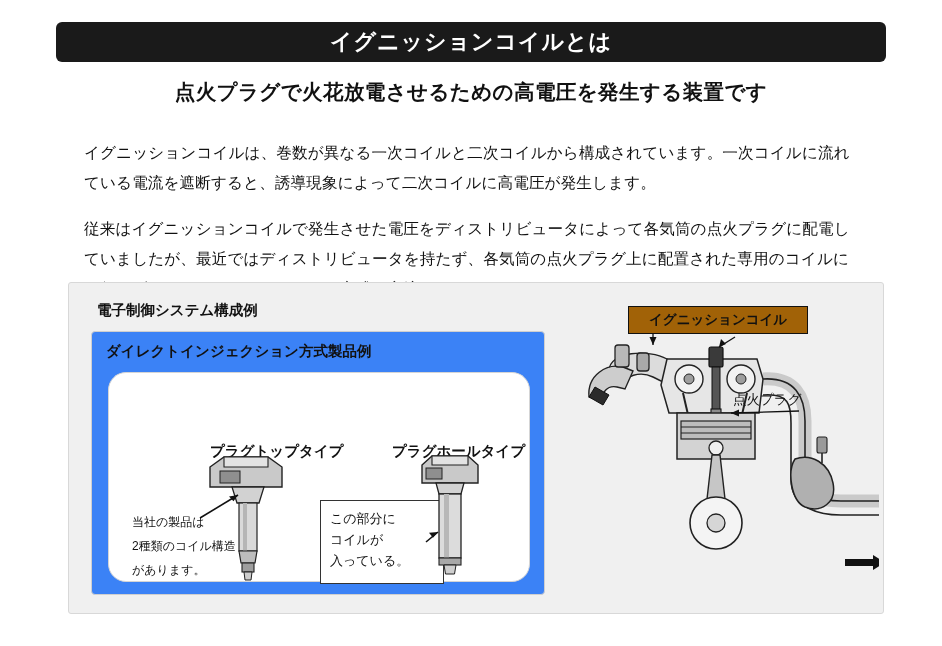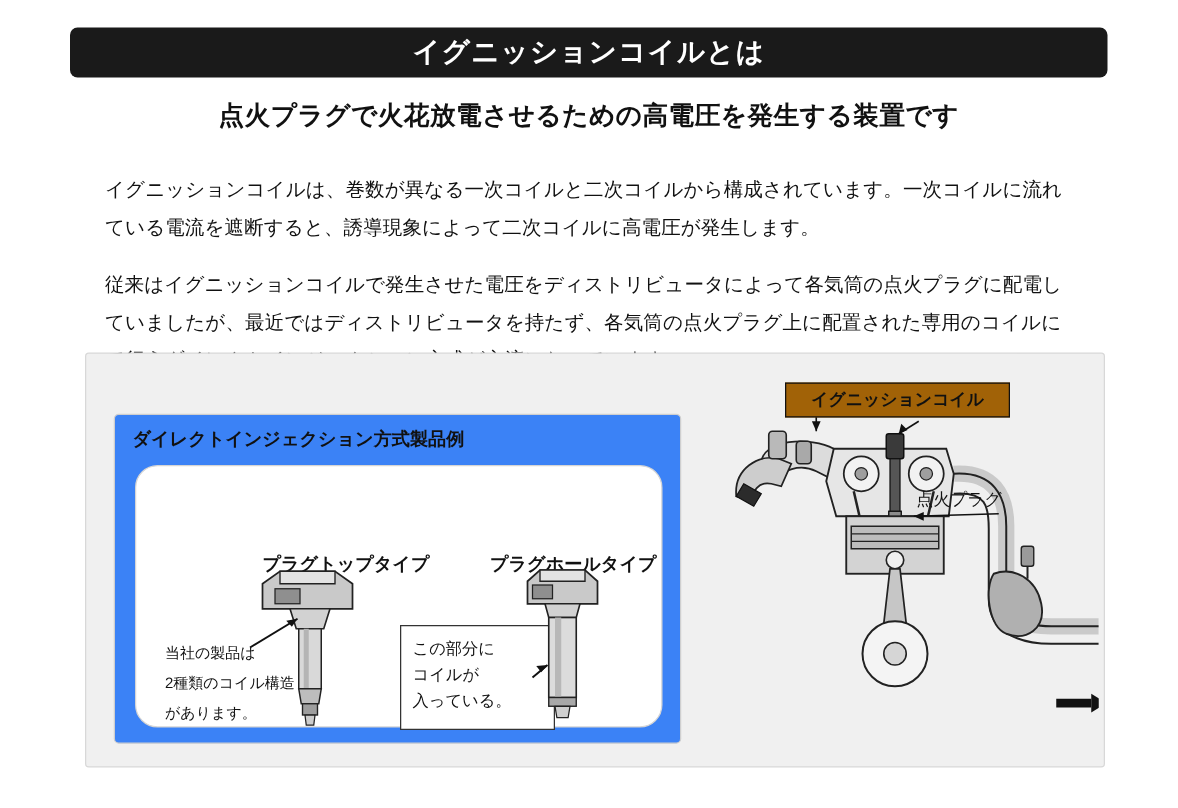--- a/index.html
+++ b/index.html
@@ -189,20 +189,21 @@
   </div>
 
   <div class="headline">点火プラグで火花放電させるための高電圧を発生する装置です</div>
 
   <div class="body-copy">
     <p>イグニッションコイルは、巻数が異なる一次コイルと二次コイルから構成されています。一次コイルに流れている電流を遮断すると、誘導現象によって二次コイルに高電圧が発生します。</p>
     <p>従来はイグニッションコイルで発生させた電圧をディストリビュータによって各気筒の点火プラグに配電していましたが、最近ではディストリビュータを持たず、各気筒の点火プラグ上に配置された専用のコイルにて行うダイレクトインジェクション方式が主流になっています。</p>
   </div>
 
   <div class="panel">
+    <div class="panel-title">電子制御システム構成例</div>
 
     <div class="inner-card">
       <div class="inner-title">ダイレクトインジェクション方式製品例</div>
       <div class="inner-sub"></div>
 
       <div class="prod-label left">プラグトップタイプ</div>
       <div class="prod-label right">プラグホールタイプ</div>
 
       <div class="note-left">
         <div>当社の製品は</div>

